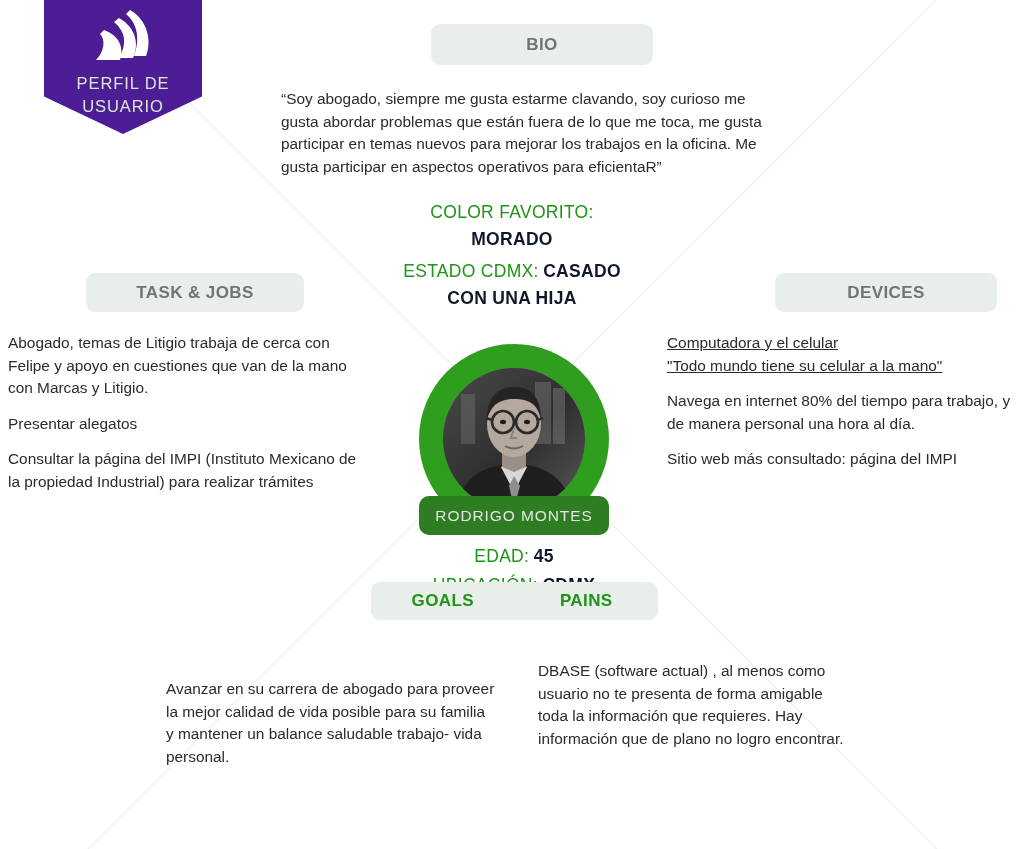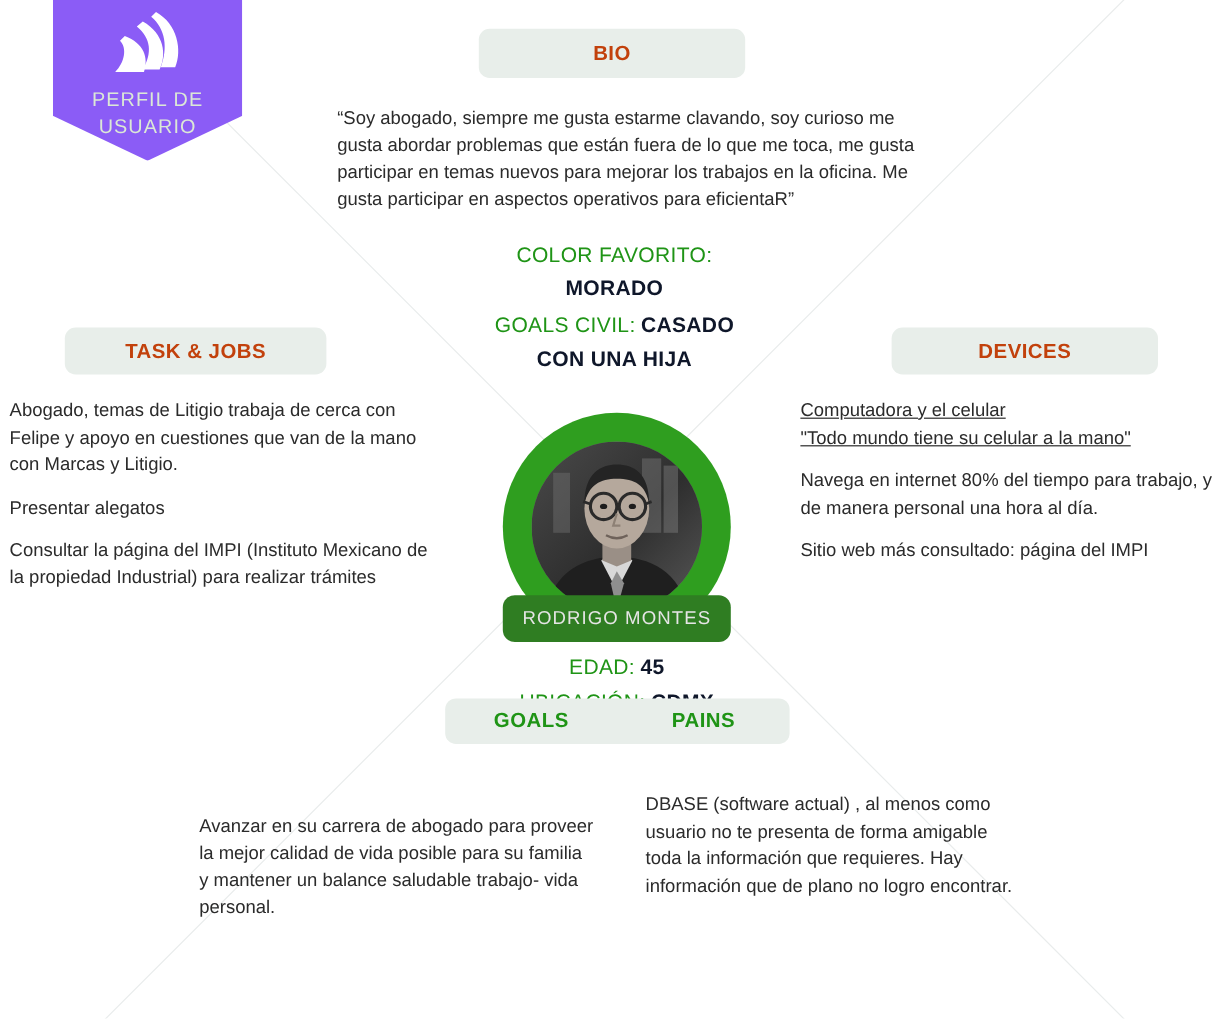--- a/index.html
+++ b/index.html
@@ -29,21 +29,21 @@
     transform-origin: 0 50%;
   }
 
   
   .ribbon {
     position: absolute;
     left: 44px;
     top: 0;
     width: 158px;
     height: 134px;
-    background: #8b5cf6;
+    background: #4c1d95;
     -webkit-clip-path: polygon(0 0, 100% 0, 100% 72%, 50% 100%, 0 72%);
     clip-path: polygon(0 0, 100% 0, 100% 72%, 50% 100%, 0 72%);
   }
   .ribbon-logo {
     position: absolute;
     left: 50%;
     top: 8px;
     transform: translateX(-50%);
     width: 74px;
     height: 62px;
@@ -59,27 +59,28 @@
     letter-spacing: 0.9px;
     line-height: 23px;
     font-weight: 400;
   }
 
   
   .pill {
     position: absolute;
     background: #e8eeea;
     border-radius: 9px;
-    color: #c2410c;
+    color: #737373;
     font-size: 17px;
     font-weight: bold;
     letter-spacing: 0.4px;
     display: flex;
     align-items: center;
     justify-content: center;
+    margin-left: 32px;
   }
   .pill-split {
     position: absolute;
     background: #e8eeea;
     border-radius: 9px;
     display: flex;
     align-items: center;
   }
   .pill-split > span {
     flex: 1;
@@ -183,21 +184,21 @@
     <p>“Soy abogado, siempre me gusta estarme clavando, soy curioso me gusta abordar problemas que están fuera de lo que me toca, me gusta participar en temas nuevos para mejorar los trabajos en la oficina. Me gusta participar en aspectos operativos para eficientaR”</p>
   </div>
 
   <div class="kv-block" style="left:362px; top:199px; width:300px;">
     <div><span class="kv-label">COLOR FAVORITO:</span></div>
     <div><span class="kv-value">MORADO</span></div>
   </div>
 
   <div class="kv-block" style="left:362px; top:258px; width:300px;">
     <div>
-      <span class="kv-label">GOALS CIVIL:</span>
+      <span class="kv-label">ESTADO CDMX:</span>
       <span class="kv-value">CASADO</span>
     </div>
     <div><span class="kv-value">CON UNA HIJA</span></div>
   </div>
 
   <div class="pill" style="left:54px; top:273px; width:218px; height:39px;">TASK &amp; JOBS</div>
 
   <div class="body-text" id="task-text">
     <p>Abogado, temas de Litigio trabaja de cerca con Felipe y apoyo en cuestiones que van de la mano con Marcas y Litigio.</p>
     <p>Presentar alegatos</p>

